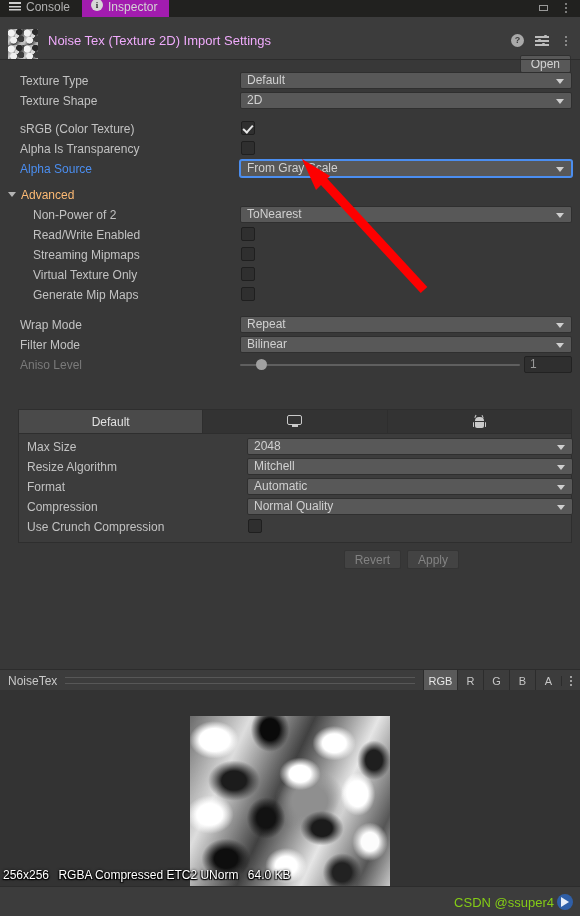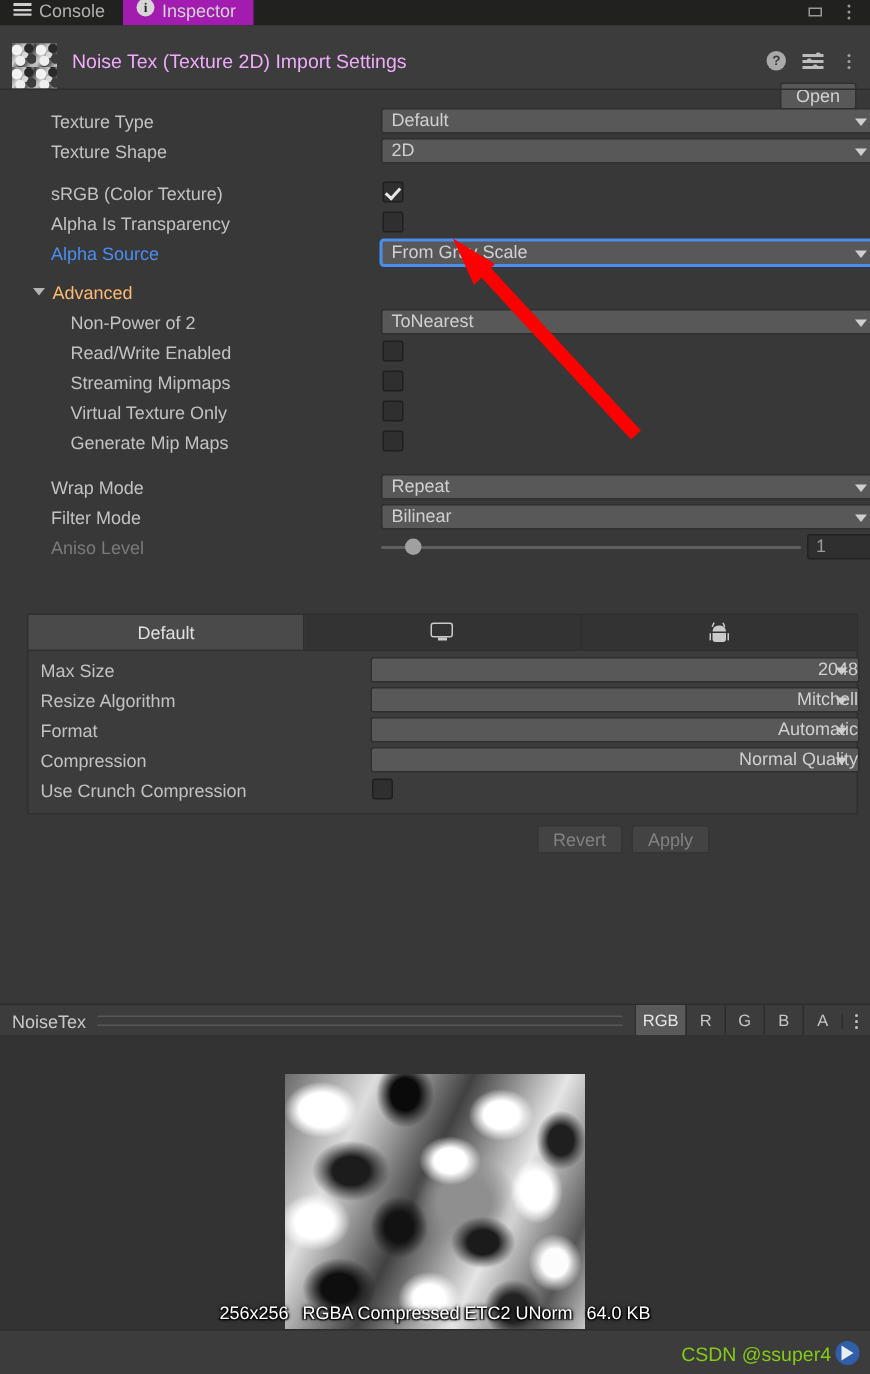--- a/index.html
+++ b/index.html
@@ -100,21 +100,21 @@
   .open-btn {
     position: absolute; right: 9px; top: 38px;
     height: 18px; min-width: 46px; padding: 0 10px;
     background: #585858; border: 1px solid #303030; border-radius: 2px;
     color: #d2d2d2; font-size: 12px; line-height: 17px; text-align: center;
     box-sizing: border-box;
   }
   .hdr-sep { position: absolute; left: 0; top: 59px; width: 580px; height: 1px; background: #2c2c2c; }
 
   
-  .body { position: absolute; left: 0; top: 61px; width: 468px; height: 604px; background: #383838; padding-left: 14px; }
+  .body { position: absolute; left: 0; top: 61px; width: 468px; height: 604px; background: #383838; }
 
   .row { position: relative; height: 20px; display: flex; align-items: center; }
   .row .lbl {
     position: absolute; left: 20px; top: 0; height: 20px; line-height: 20px;
     font-size: 12px; color: #c2c2c2; white-space: nowrap;
   }
   .row .lbl.indent { left: 33px; }
   .row .lbl.accent { color: #4b8ef0; }
   .row .lbl.disabled { color: #7a7a7a; }
 
@@ -205,21 +205,21 @@
     background: #cacaca; border-radius: 1px;
   }
   .ico-android .arm.l { left: -0.3px; }
   .ico-android .arm.r { right: -0.3px; }
   .ico-android .ant {
     position: absolute; top: 0px; width: 1.2px; height: 2.6px; background: #cacaca;
   }
   .ico-android .ant.l { left: 2.6px; transform: rotate(25deg); }
   .ico-android .ant.r { right: 2.6px; transform: rotate(-25deg); }
 
-  .platrows { position: relative; padding-top: 3px; text-align: right; }
+  .platrows { position: relative; padding-top: 3px; }
   .platbox .row .lbl { left: 8px; }
   .platbox .dd { left: 228px; width: 326px; }
   .platbox .cb { left: 229px; }
 
   
   .footer-btns {
     position: absolute; right: 9px; top: 489px;
     display: flex; gap: 6px;
   }
   .ghost-btn {
@@ -274,21 +274,21 @@
       radial-gradient(ellipse 24px 26px at 90% 74%, #e9e9e9 0 36%, transparent 74%),
       radial-gradient(ellipse 34px 28px at 18% 84%, #1f1f1f 0 34%, transparent 72%),
       radial-gradient(ellipse 28px 24px at 48% 88%, #f0f0f0 0 36%, transparent 74%),
       radial-gradient(ellipse 26px 26px at 76% 92%, #303030 0 36%, transparent 74%),
       radial-gradient(ellipse 44px 40px at 60% 50%, #8d8d8d 0 40%, transparent 80%),
       linear-gradient(115deg, #6e6e6e, #cfcfcf 22%, #4a4a4a 45%, #d6d6d6 68%, #5c5c5c 88%, #bdbdbd 100%);
     filter: contrast(1.18) blur(0.4px);
   }
   .tex-info {
     position: absolute; left: 0; bottom: 4px; width: 580px;
-    text-align: center; font-size: 12px; color: #ffffff;
+    font-size: 12px; color: #ffffff;
     text-shadow: 0 0 3px #000, 1px 1px 1px #000, -1px 1px 1px #000;
     white-space: nowrap;
   }
   .tex-info span { margin: 0 3px; }
 
   
   .statusbar {
     position: absolute; left: 0; top: 886px; width: 580px; height: 30px;
     background: #3c3c3c; border-top: 1px solid #2c2c2c;
     display: flex; align-items: center; justify-content: flex-end;

